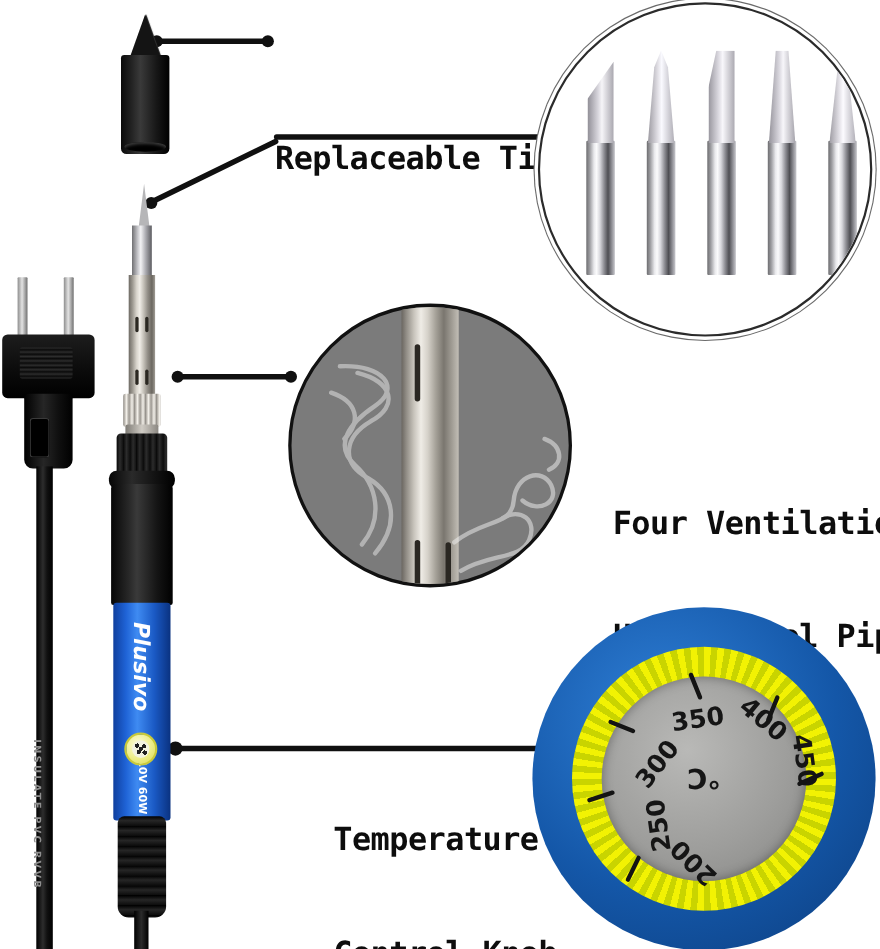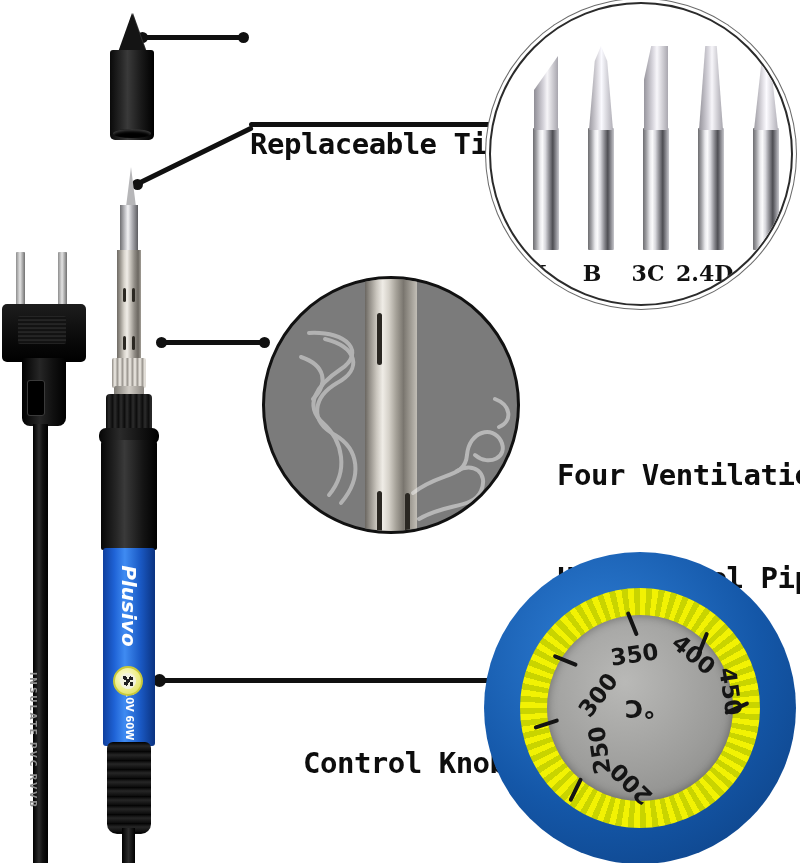--- a/index.html
+++ b/index.html
@@ -328,20 +328,21 @@
 
 
   <div class="callout c-tips">Replaceable Tips</div>
 
   <div class="callout c-vent">
     <div>Four Ventilation</div>
     <div>Holes Steel Pipe</div>
   </div>
 
   <div class="callout c-temp">
+    <div>Temperature</div>
     <div>Control Knob</div>
     
   </div>
 
   <div id="tips-circle">
 
     <div class="tip" style="left:42px;">
       <div class="shank"></div>
       <div class="neck" style="width:24px;height:74px;
                   background:linear-gradient(90deg,#8f8d95,#d7d5dc 40%,#f6f5f8 55%,#a8a6ae);
@@ -369,23 +370,20 @@
                   clip-path:polygon(26% 0, 74% 0, 100% 100%, 0 100%);"></div>
     </div>
 
     <div class="tip" style="left:262px;">
       <div class="shank"></div>
       <div class="neck" style="width:24px;height:92px;
                   background:linear-gradient(90deg,#9d9ba2,#e4e2e8 38%,#fcfbff 52%,#b2b0b8);
                   clip-path:polygon(50% 0, 62% 10%, 100% 100%, 0 100%, 38% 10%);"></div>
     </div>
 
-    <div class="tips-labels">
-      <span style="width:54px;">K</span><span style="width:56px;">B</span><span style="width:56px;">3C</span><span style="width:56px;">2.4D</span><span style="width:40px;">I</span>
-    </div>
   </div>
 
   <div id="vent-circle">
     <div class="pipe"></div>
     <div class="hole" style="left:112px; top:34px; height:52px;"></div>
     <div class="hole" style="left:112px; top:212px; height:50px;"></div>
     <div class="hole" style="left:140px; top:214px; height:46px;"></div>
 
     <svg class="smoke" width="130" height="210" style="left:14px; top:34px;" viewBox="0 0 130 210">
       <g fill="none" stroke="#f2f2f2" stroke-width="4" stroke-linecap="round" opacity="0.85">

